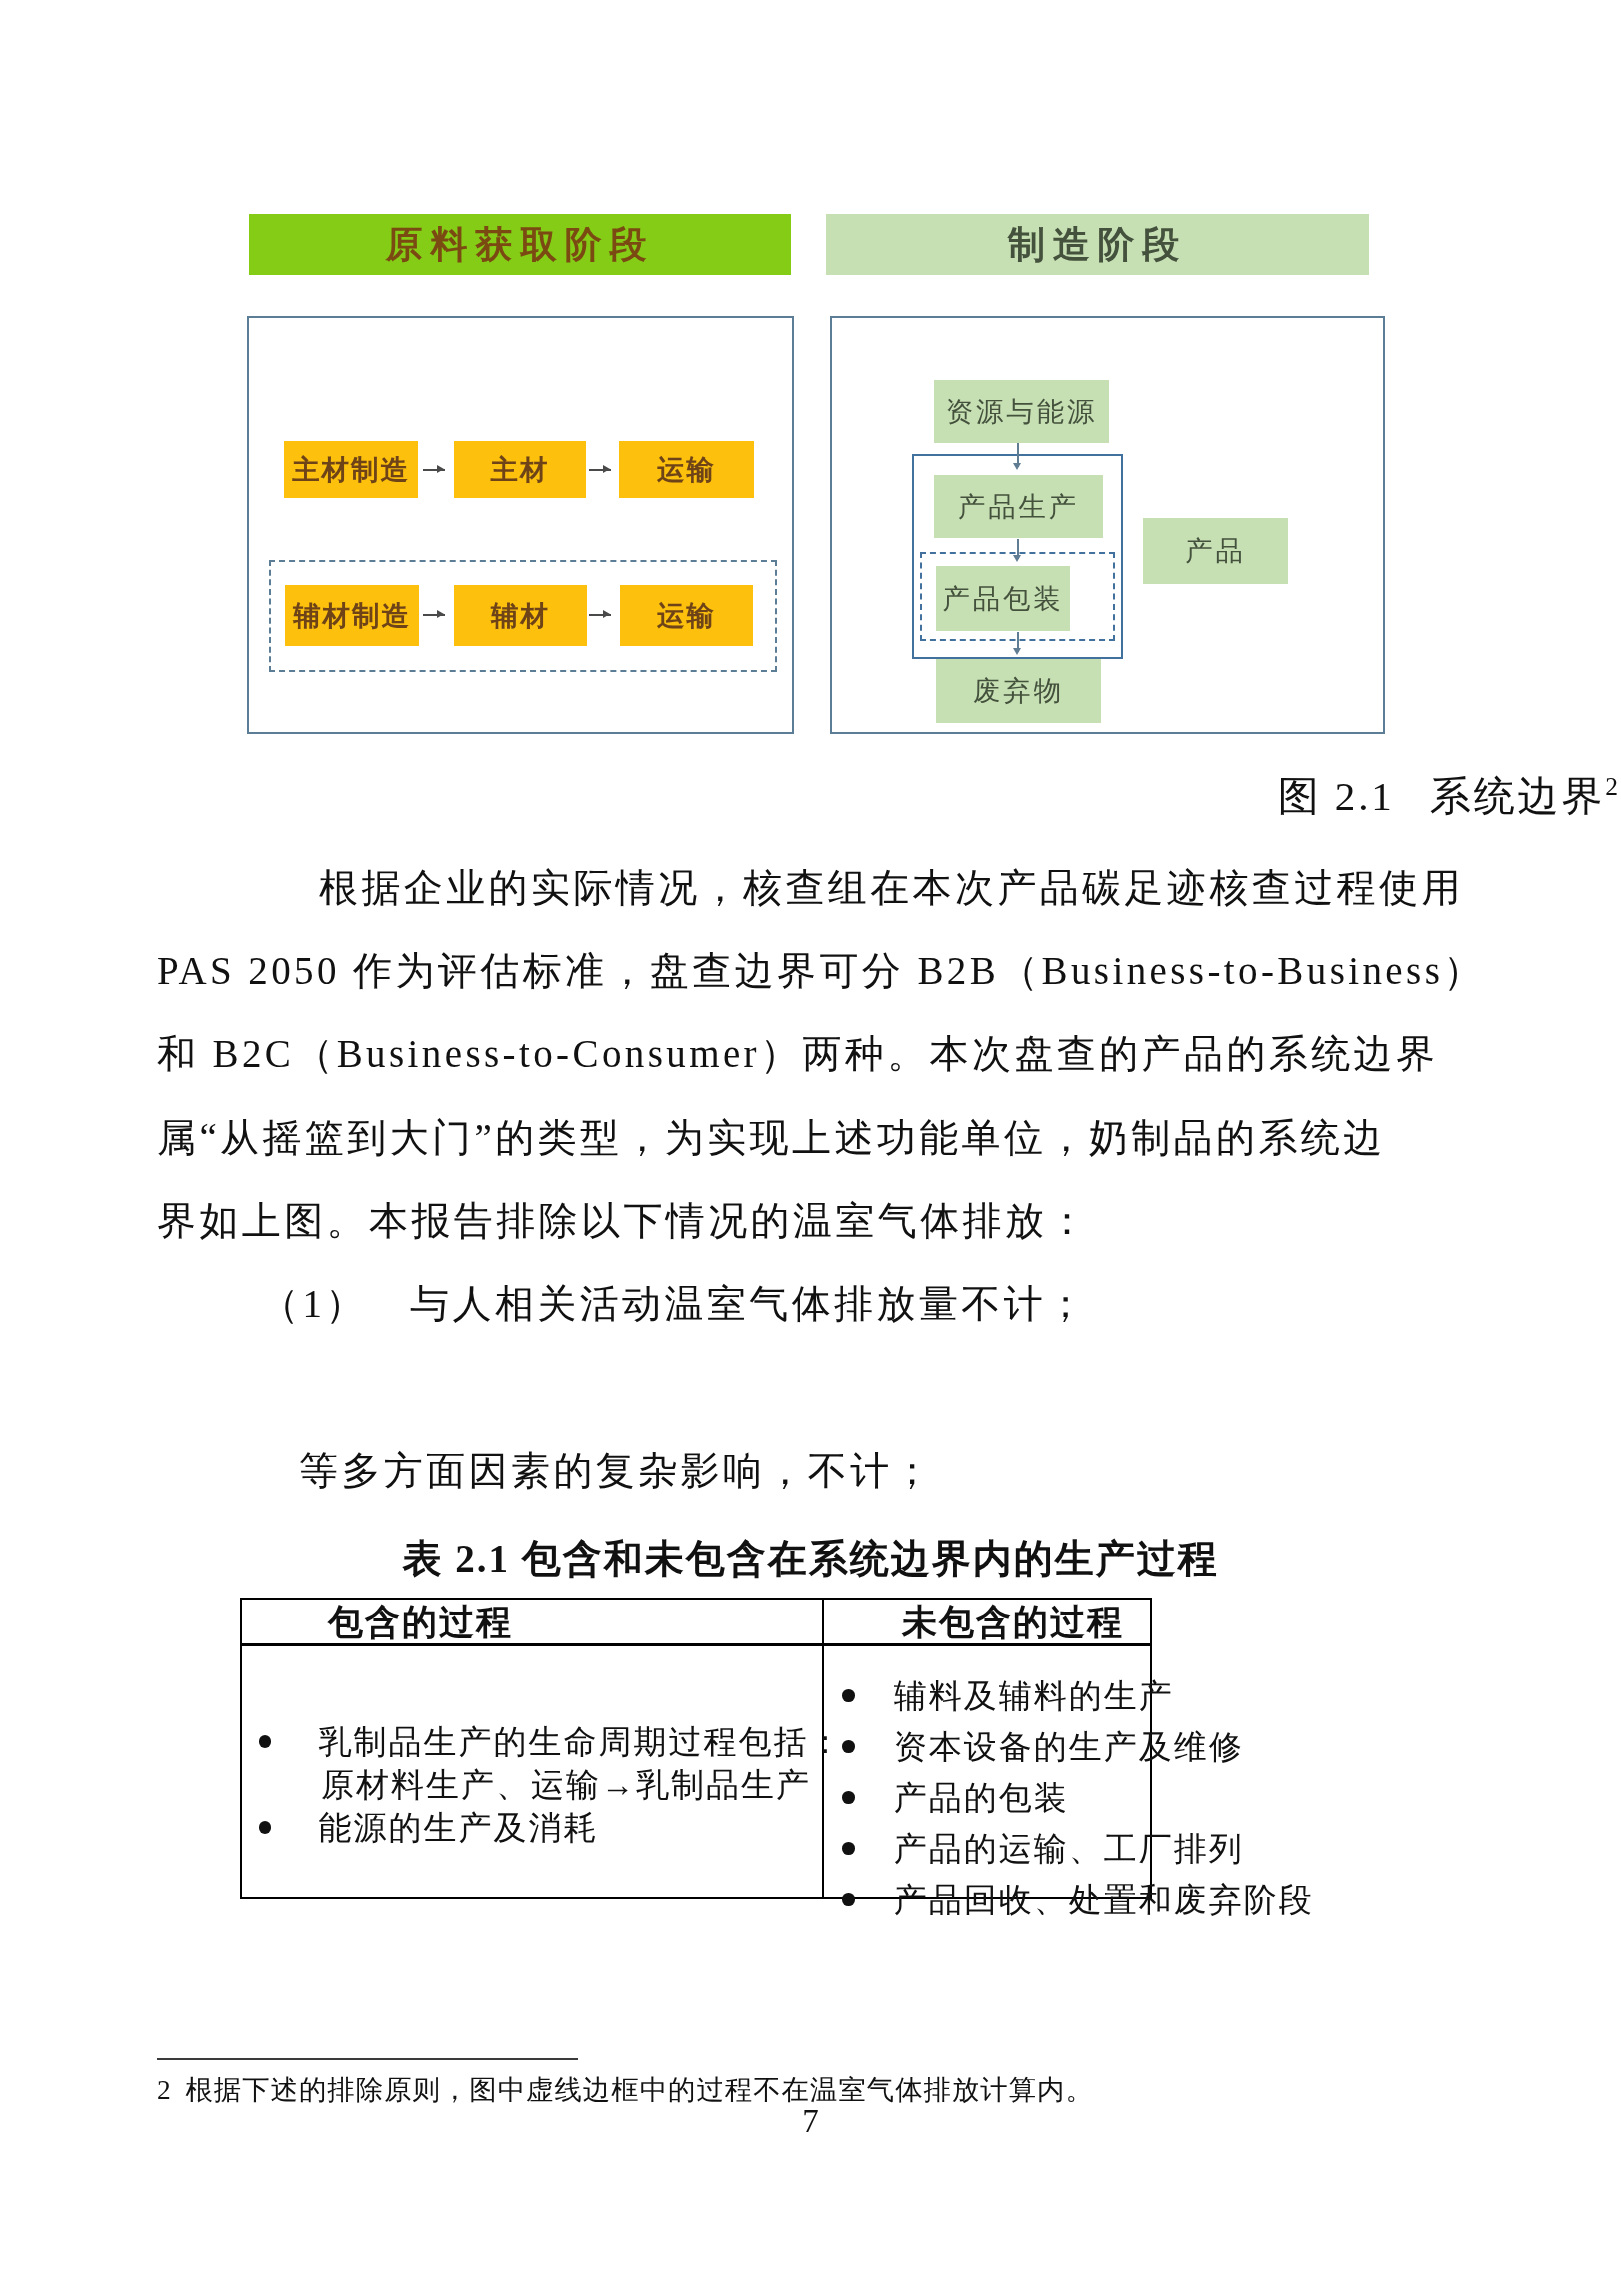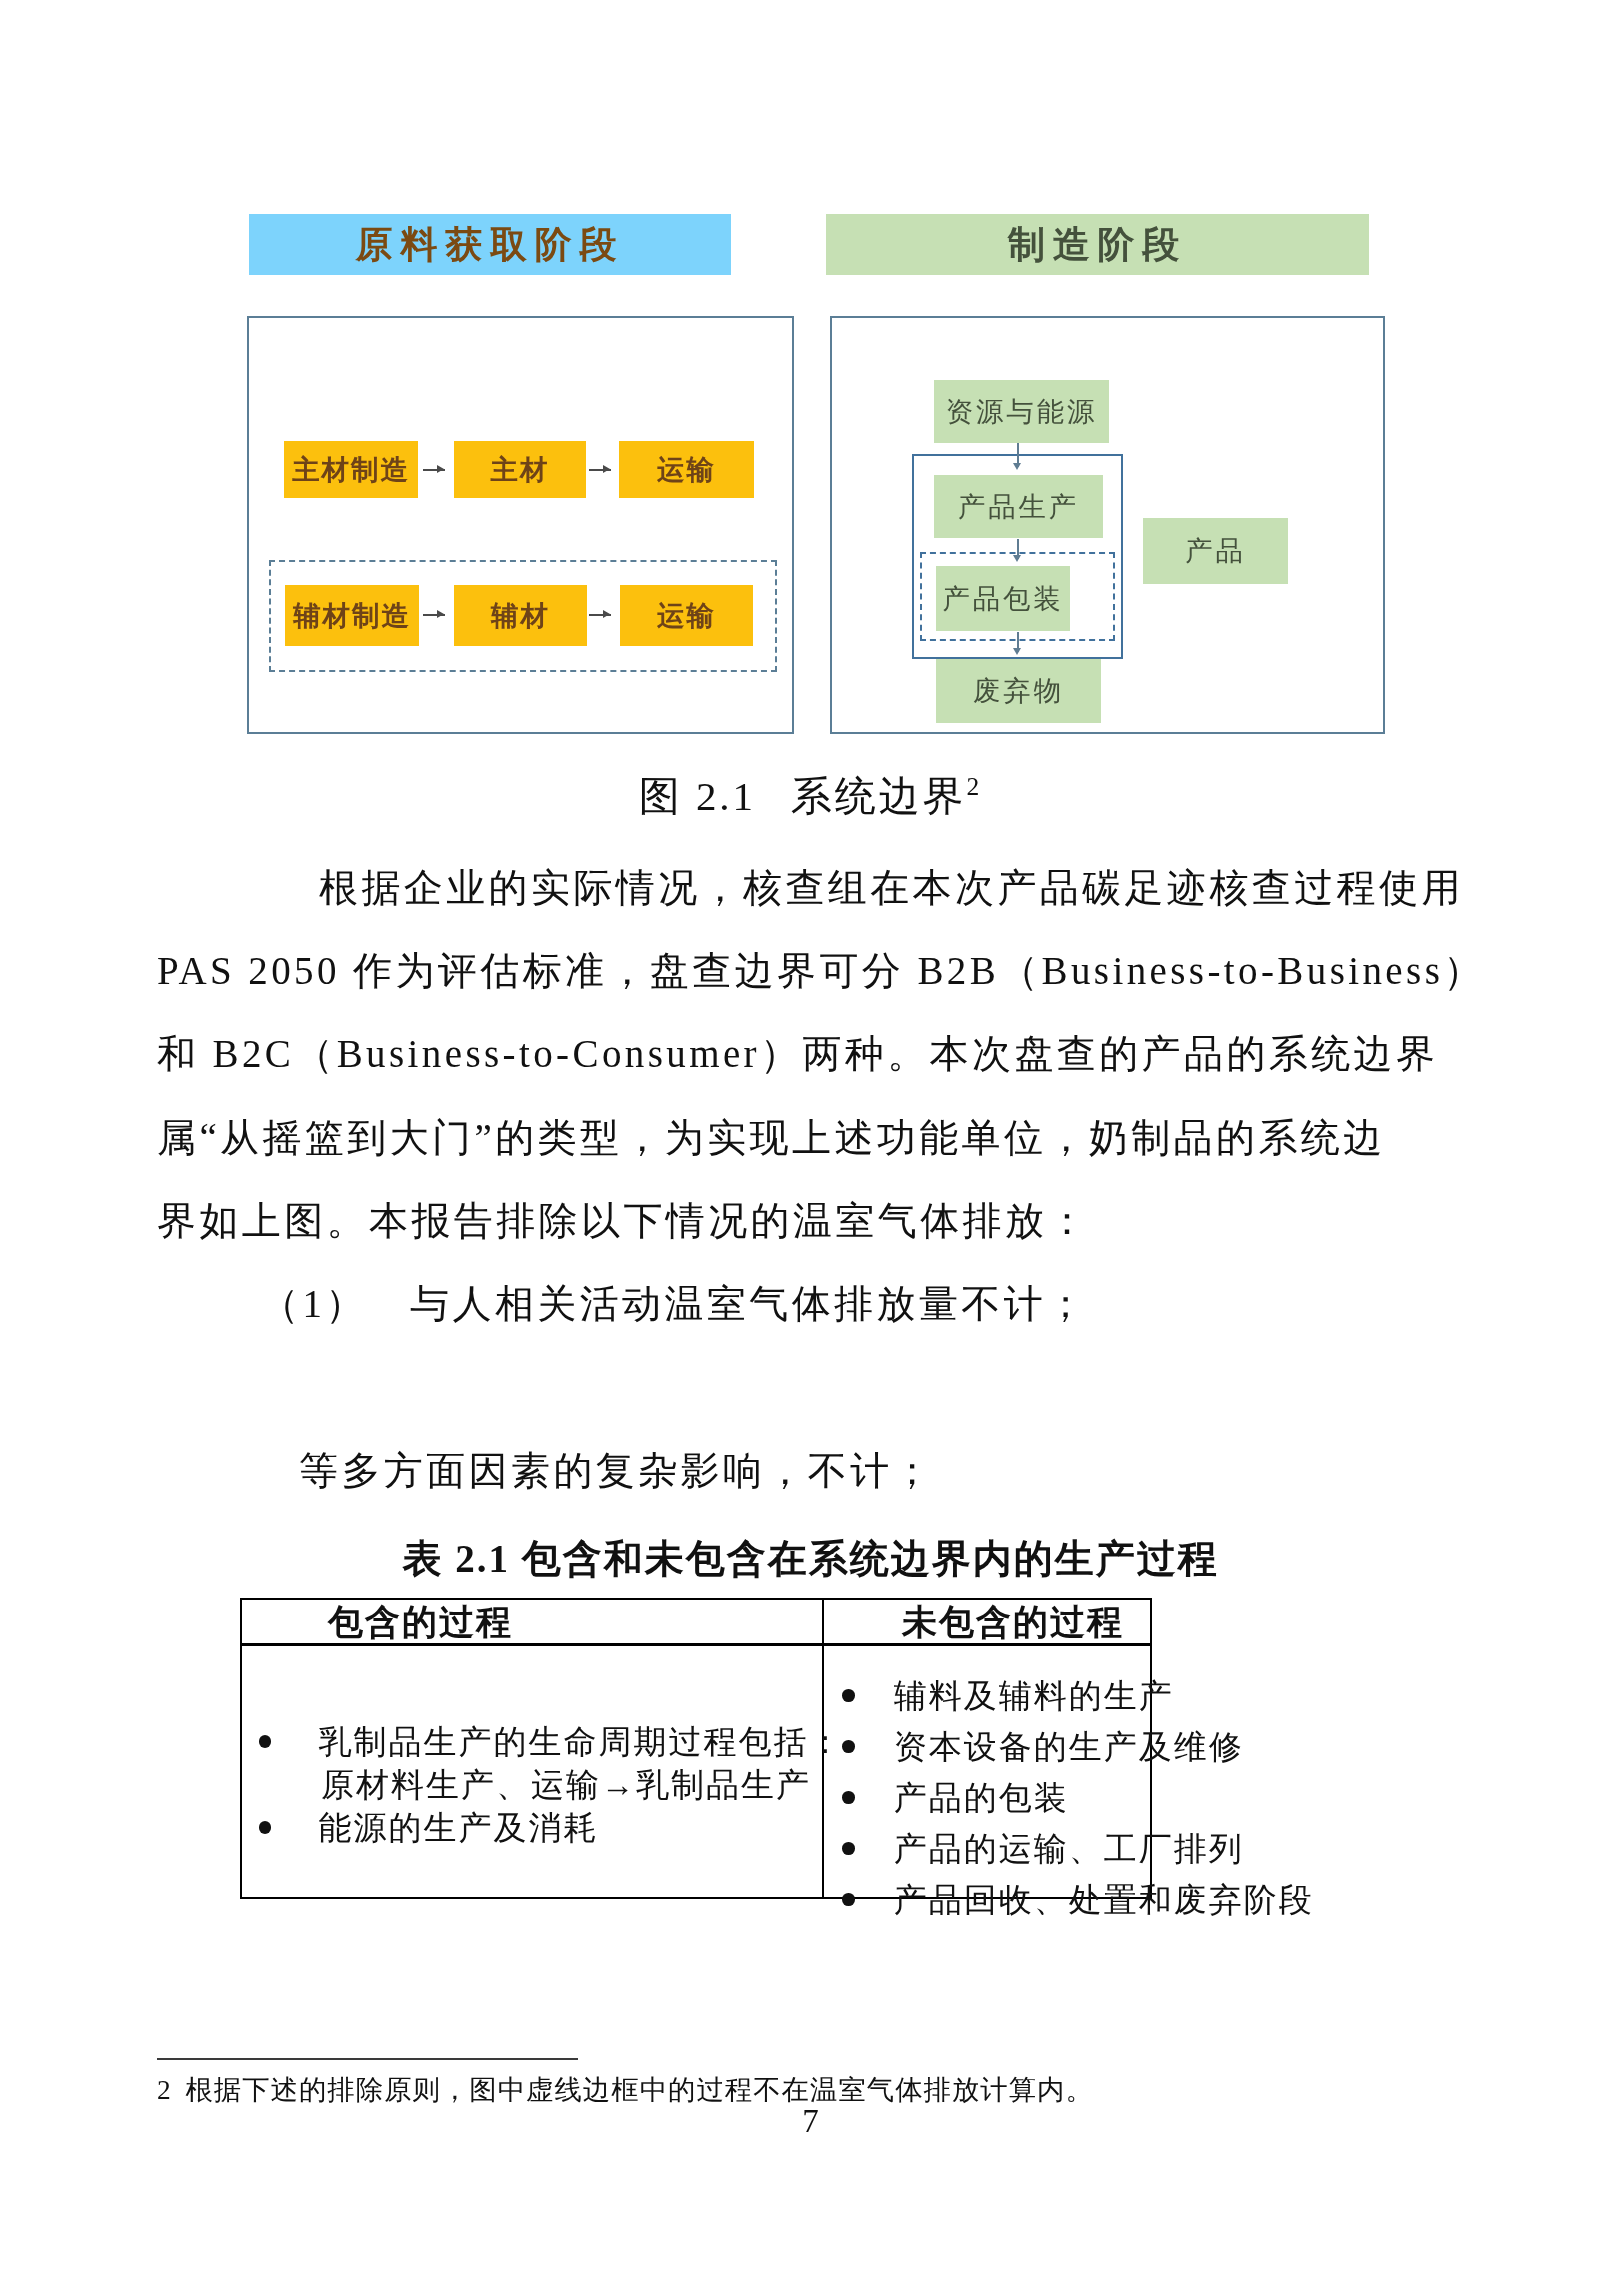--- a/index.html
+++ b/index.html
@@ -7,21 +7,21 @@
     position:relative;width:1621px;height:2293px;background:#ffffff;
     margin:0 auto;overflow:hidden;
     font-family:"Liberation Serif","DejaVu Serif",serif;color:#111;
   }
 
   
   .stage-hdr{
     position:absolute;top:214px;height:61px;line-height:61px;
     text-align:center;font-size:37px;font-weight:600;letter-spacing:7.8px;
   }
-  .stage-hdr.orange{left:249px;width:482px;background:#7dd3fc;color:#7B4A12;}
+  .stage-hdr.orange{left:249px;width:542px;background:#84cc16;color:#7B4A12;}
   .stage-hdr.green{left:826px;width:543px;background:#C6E0B4;color:#44513C;}
 
   .panel{position:absolute;top:316px;height:418px;border:2.9px solid #5B7E96;background:#fff;box-sizing:border-box;}
   .panel.left{left:247px;width:547px;}
   .panel.right{left:830px;width:555px;}
 
   .obox{
     position:absolute;background:#FCC00D;color:#6E4318;
     font-size:27.4px;font-weight:700;letter-spacing:2px;
     display:flex;align-items:center;justify-content:center;white-space:nowrap;
@@ -40,21 +40,21 @@
     content:"";position:absolute;right:-3.9px;top:-5.9px;
     border:4.9px solid transparent;border-left:7.8px solid #4a4a4a;
   }
   .varrow{position:absolute;width:0;border-left:2px solid #5f7c92;z-index:4;}
   .varrow::after{
     content:"";position:absolute;bottom:-7.8px;left:-5.9px;
     border:4.9px solid transparent;border-top:7.8px solid #5f7c92;
   }
 
   
-  .fig-caption{position:absolute;left:0;top:769px;width:1621px;text-align:center;
+  .fig-caption{position:absolute;left:0;top:769px;width:1621px;text-align:right;
     font-size:41px;letter-spacing:2.9px;}
   .fig-caption .ttl{margin-left:35px;}
   .fig-caption sup{font-size:25.5px;}
 
   .bline{position:absolute;left:157px;width:1353px;font-size:39px;letter-spacing:3.4px;
     white-space:nowrap;}
   .ind-first{padding-left:162px;}
   .ind-list{padding-left:103px;}
   .ind-cont{padding-left:142px;}
 

